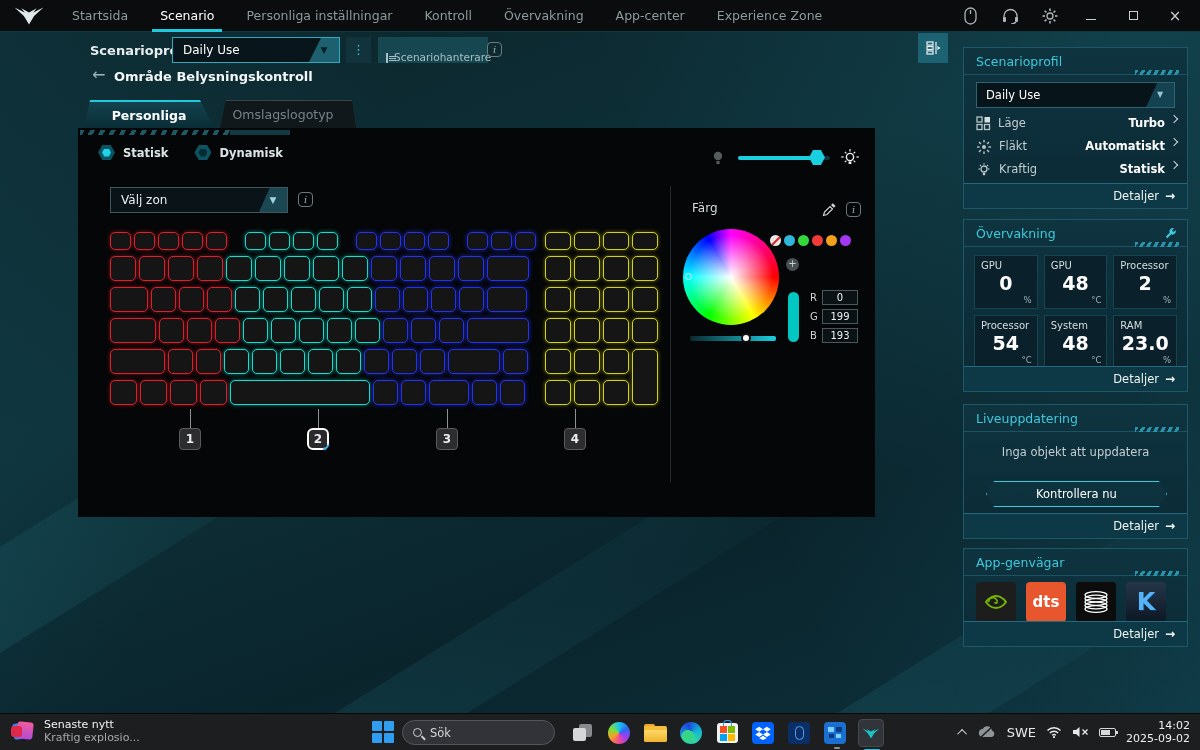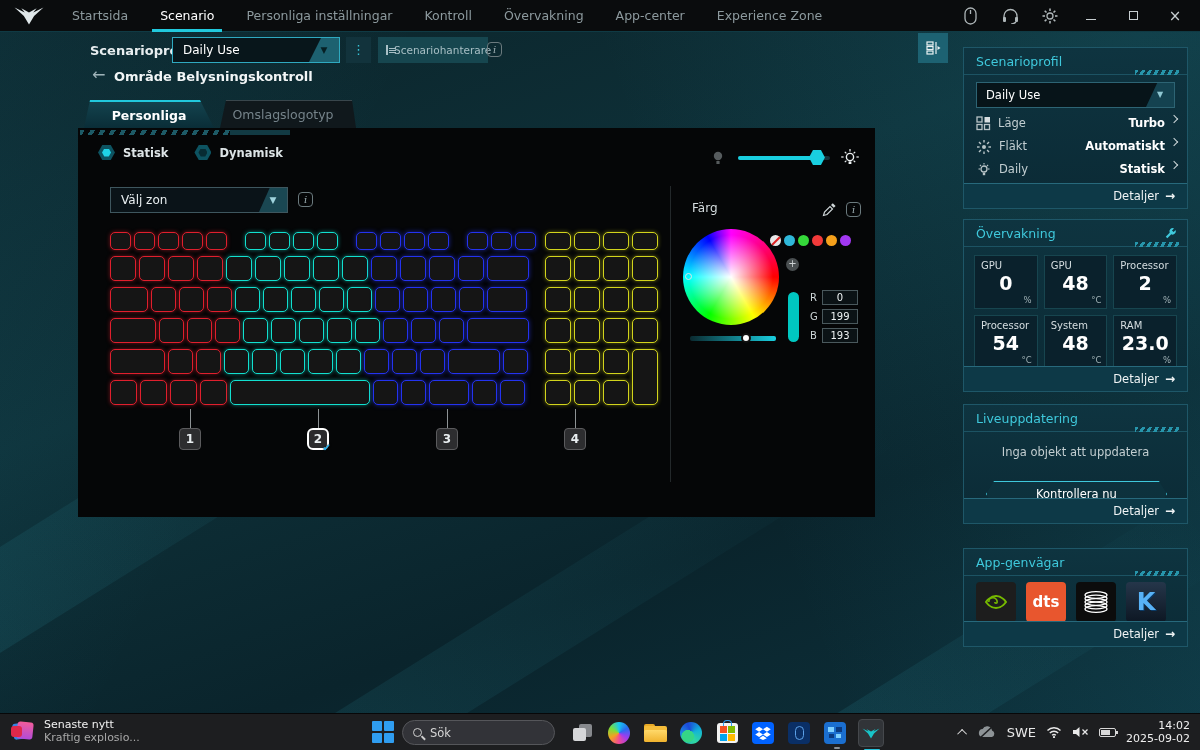--- a/index.html
+++ b/index.html
@@ -26,21 +26,21 @@
   .min-bar { width:10px; height:1px; background:#c7ced0; display:inline-block; }
 
   
   #toolbar-label { left:90px; top:43px; font-size:13px; color:#e8eef0; font-weight:bold; }
   #profile-dd { left:172px; top:37px; width:168px; height:26px; background:#08161b; border:1px solid #2fa9c0; color:#fff;
     font-size:12px; line-height:24px; padding-left:10px; }
   #profile-dd .dd-arrow { position:absolute; right:0; top:0; bottom:0; width:30px;
     background:#1d6170; clip-path:polygon(40% 0,100% 0,100% 100%,0 100%); display:flex; align-items:center; justify-content:center;
     color:#062024; font-size:9px; }
   #kebab-btn { left:346px; top:37px; width:25px; height:26px; background:#12333c; color:#35c3d7; text-align:center; line-height:25px; font-size:13px; }
-  #manager-btn { left:378px; top:37px; width:110px; height:26px; background:#16464f; display:flex; align-items:center; gap:6px;
+  #manager-btn { left:378px; top:37px; width:110px; height:26px; background:#16464f; display:flex; align-items:flex-end; gap:6px;
     padding-left:8px; color:#a8bfc5; font-size:10.5px; }
   .list-ico { width:12px; height:10px; border:1px solid #a8bfc5; position:relative; }
   .list-ico::before { content:""; position:absolute; left:2px; top:2px; width:7px; height:1px; background:#a8bfc5; box-shadow:0 2px 0 #a8bfc5, 0 4px 0 #a8bfc5; }
   .info-ico { width:15px; height:15px; border:1px solid #6b7a7e; border-radius:4px; color:#9fb0b4;
     font-size:10px; font-style:italic; font-family:"DejaVu Serif",serif; display:inline-flex; align-items:center; justify-content:center; }
   #toolbar-info { left:487px; top:42px; }
   #back-arrow { left:92px; top:66px; color:#9fb4b9; font-size:16px; line-height:18px; }
   #crumb-title { left:114px; top:69px; color:#f2f6f7; font-size:13px; font-weight:bold; }
 
   
@@ -532,21 +532,21 @@
               <circle cx="8" cy="7" r="3" fill="none" stroke="#b8c4c7" stroke-width="1.3"></circle>
               <rect x="6.8" y="10.8" width="2.4" height="2.4" fill="#b8c4c7"></rect>
               <g stroke="#b8c4c7" stroke-width="1.1">
                 <line x1="8" y1="1" x2="8" y2="2.6"></line>
                 <line x1="2.5" y1="7" x2="4.1" y2="7"></line>
                 <line x1="11.9" y1="7" x2="13.5" y2="7"></line>
                 <line x1="3.9" y1="2.9" x2="5" y2="4"></line>
                 <line x1="12.1" y1="2.9" x2="11" y2="4"></line>
               </g>
             </svg></span>
-          <span class="lbl">Daily</span>
+          <span class="lbl">Kraftig</span>
           <span class="val">Statisk</span>
           <span class="chev"></span>
         </div>
       </div>
     <div class="sb-foot">
         <span>Detaljer</span>
         <b>→</b>
       </div>
   </div>
 
@@ -589,21 +589,21 @@
           <div class="tv">23.0</div>
           <div class="tu">%</div>
         </div>
       </div>
     <div class="sb-foot">
         <span>Detaljer</span>
         <b>→</b>
       </div>
   </div>
 
-  <div class="sb-panel" id="sb-update" style="top:404px;height:120px;">
+  <div class="sb-panel" id="sb-update" style="top:404px;height:135px;">
     <div class="sb-head">
         <span>Liveuppdatering</span>
         <span class="deco"></span>
       </div>
     <div class="abs" style="left:0;right:0;top:40px;text-align:center;color:#c3ced1;font-size:11.5px;">Inga objekt att uppdatera</div>
     <div id="check-btn">
         <span>Kontrollera nu</span>
       </div>
     <div class="sb-foot">
         <span>Detaljer</span>

